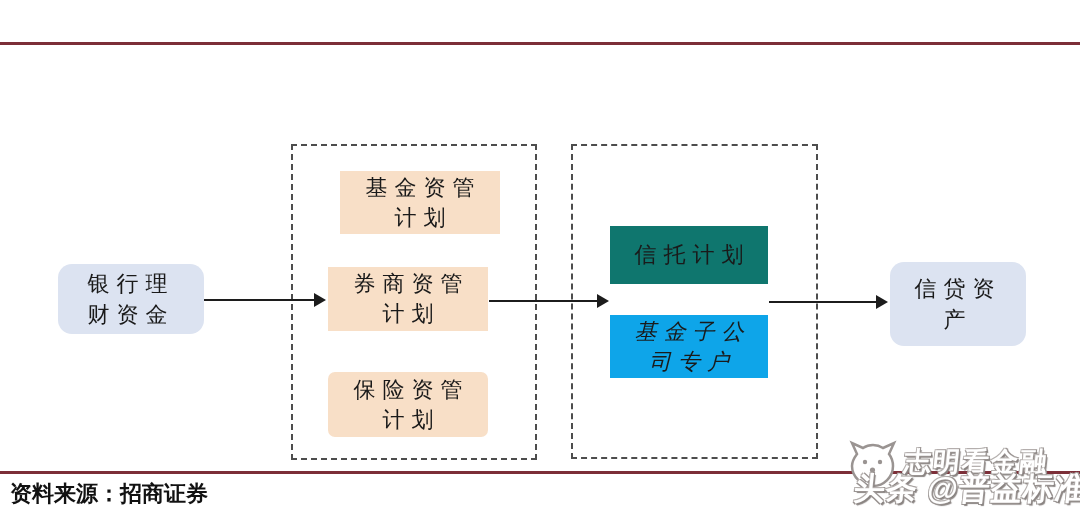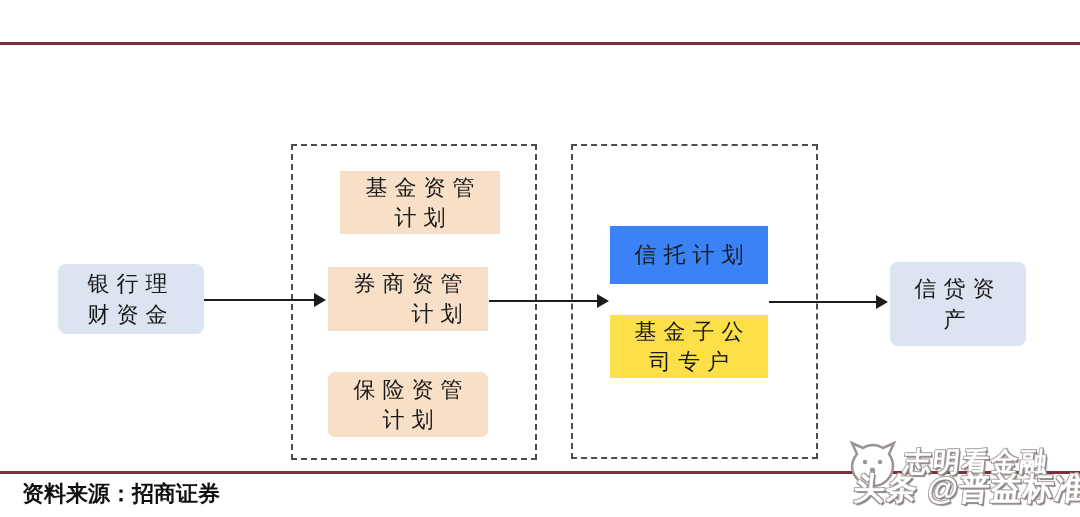--- a/index.html
+++ b/index.html
@@ -14,21 +14,21 @@
     font-size:25px; font-weight:700; color:#8C3A26;
     letter-spacing:1px; white-space:nowrap;
   }
   .rule { position:absolute; left:0; width:1080px; background:#7C2F38; }
   .rule-top    { top:42px;  height:3px; }
   .rule-bottom { top:471px; height:3px; }
 
   
   .fig-source {
     position:absolute; left:10px; top:479px;
-    font-size:22px; font-weight:700; color:#111111; white-space:nowrap;margin-left:12px;
+    font-size:22px; font-weight:700; color:#111111; white-space:nowrap;
   }
 
   
   .ellipse {
     position:absolute; border-radius:50%;
     display:flex; align-items:center; justify-content:center;
     font-size:23px; color:#1a1a1a;
     font-family:"DejaVu Serif", serif;
     letter-spacing:8px; padding-left:8px; box-sizing:border-box;
   }
@@ -44,28 +44,28 @@
 
   .node {
     position:absolute; display:flex; align-items:center; justify-content:center;
     font-size:22px; color:#1a1a1a; text-align:center;
     font-family:"DejaVu Serif", serif;
     white-space:pre-line; line-height:30px;
     letter-spacing:7px; padding-left:7px; box-sizing:border-box;
   }
   .node-peach { left:328px; width:160px; }
   .node-p1 { top:171px; height:63px;margin-left:12px; }
-  .node-p2 { top:267px; height:64px;text-align:right; }
+  .node-p2 { top:267px; height:64px; }
   .node-p3 { top:372px; height:65px;border-radius:7px; }
   .node-gray { left:610px; width:158px; }
   .node-g1 { top:226px; height:58px; }
   .node-g2 { top:315px; height:63px; }
 
   .endpoint {
-    position:absolute; border-radius:8px;
+    position:absolute; border-radius:14px;
     display:flex; align-items:center; justify-content:center;
     font-size:22px; color:#1a1a1a; text-align:center;
     font-family:"DejaVu Serif", serif;
     white-space:pre-line; line-height:31px;
     letter-spacing:7px; box-sizing:border-box;
   }
   .endpoint-left  { left:58px;  top:264px; width:146px; height:70px; }
   .endpoint-right { left:890px; top:262px; width:136px; height:84px; }
 
   .arrow { position:absolute; height:0; }
@@ -102,22 +102,22 @@
   <div class="dashed-box dashed-ch1"></div>
   <div class="dashed-box dashed-ch2"></div>
 
   <div class="node node-peach node-p1" style="background:#F8DFC7;">基金资管
 计划</div>
   <div class="node node-peach node-p2" style="background:#F8DFC7;">券商资管
 计划</div>
   <div class="node node-peach node-p3" style="background:#F8DFC7;">保险资管
 计划</div>
 
-  <div class="node node-gray node-g1" style="background:#3b82f6;">信托计划</div>
-  <div class="node node-gray node-g2" style="background:#fde047;">基金子公
+  <div class="node node-gray node-g1" style="background:#0f766e;">信托计划</div>
+  <div class="node node-gray node-g2" style="background:#0ea5e9;font-style:italic;">基金子公
 司专户</div>
 
   <div class="endpoint endpoint-left" style="background:#DCE3F1;">银行理
 财资金</div>
   <div class="endpoint endpoint-right" style="background:#DCE3F1;">信贷资
 产</div>
 
   <div class="arrow arrow-1">
     <div class="shaft"></div>
     <div class="head"></div>

